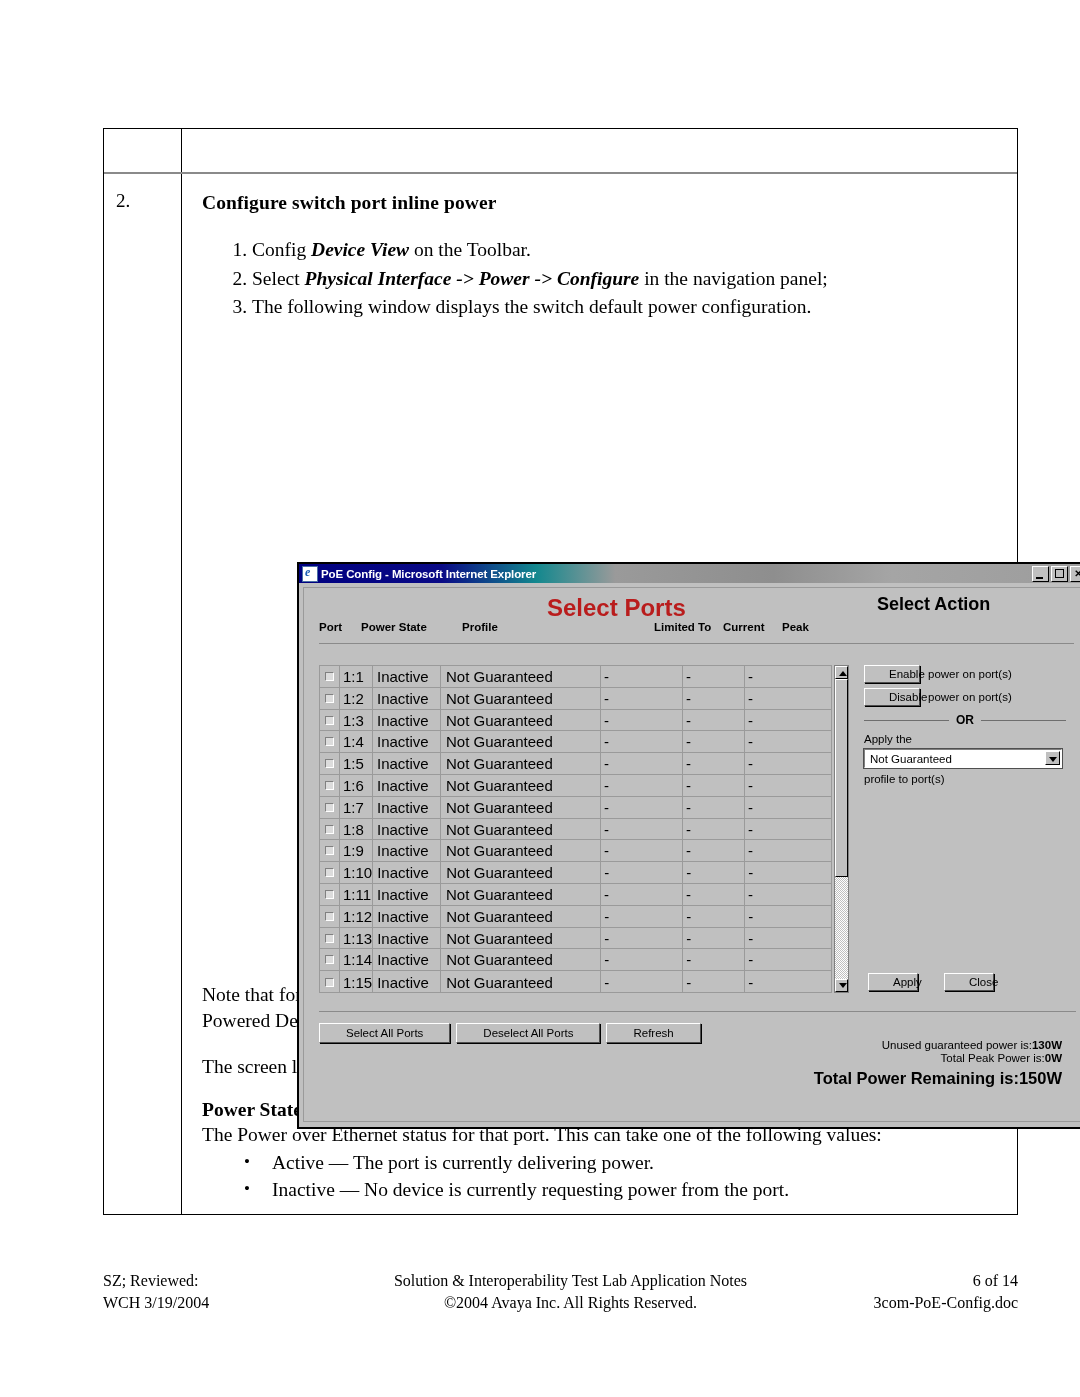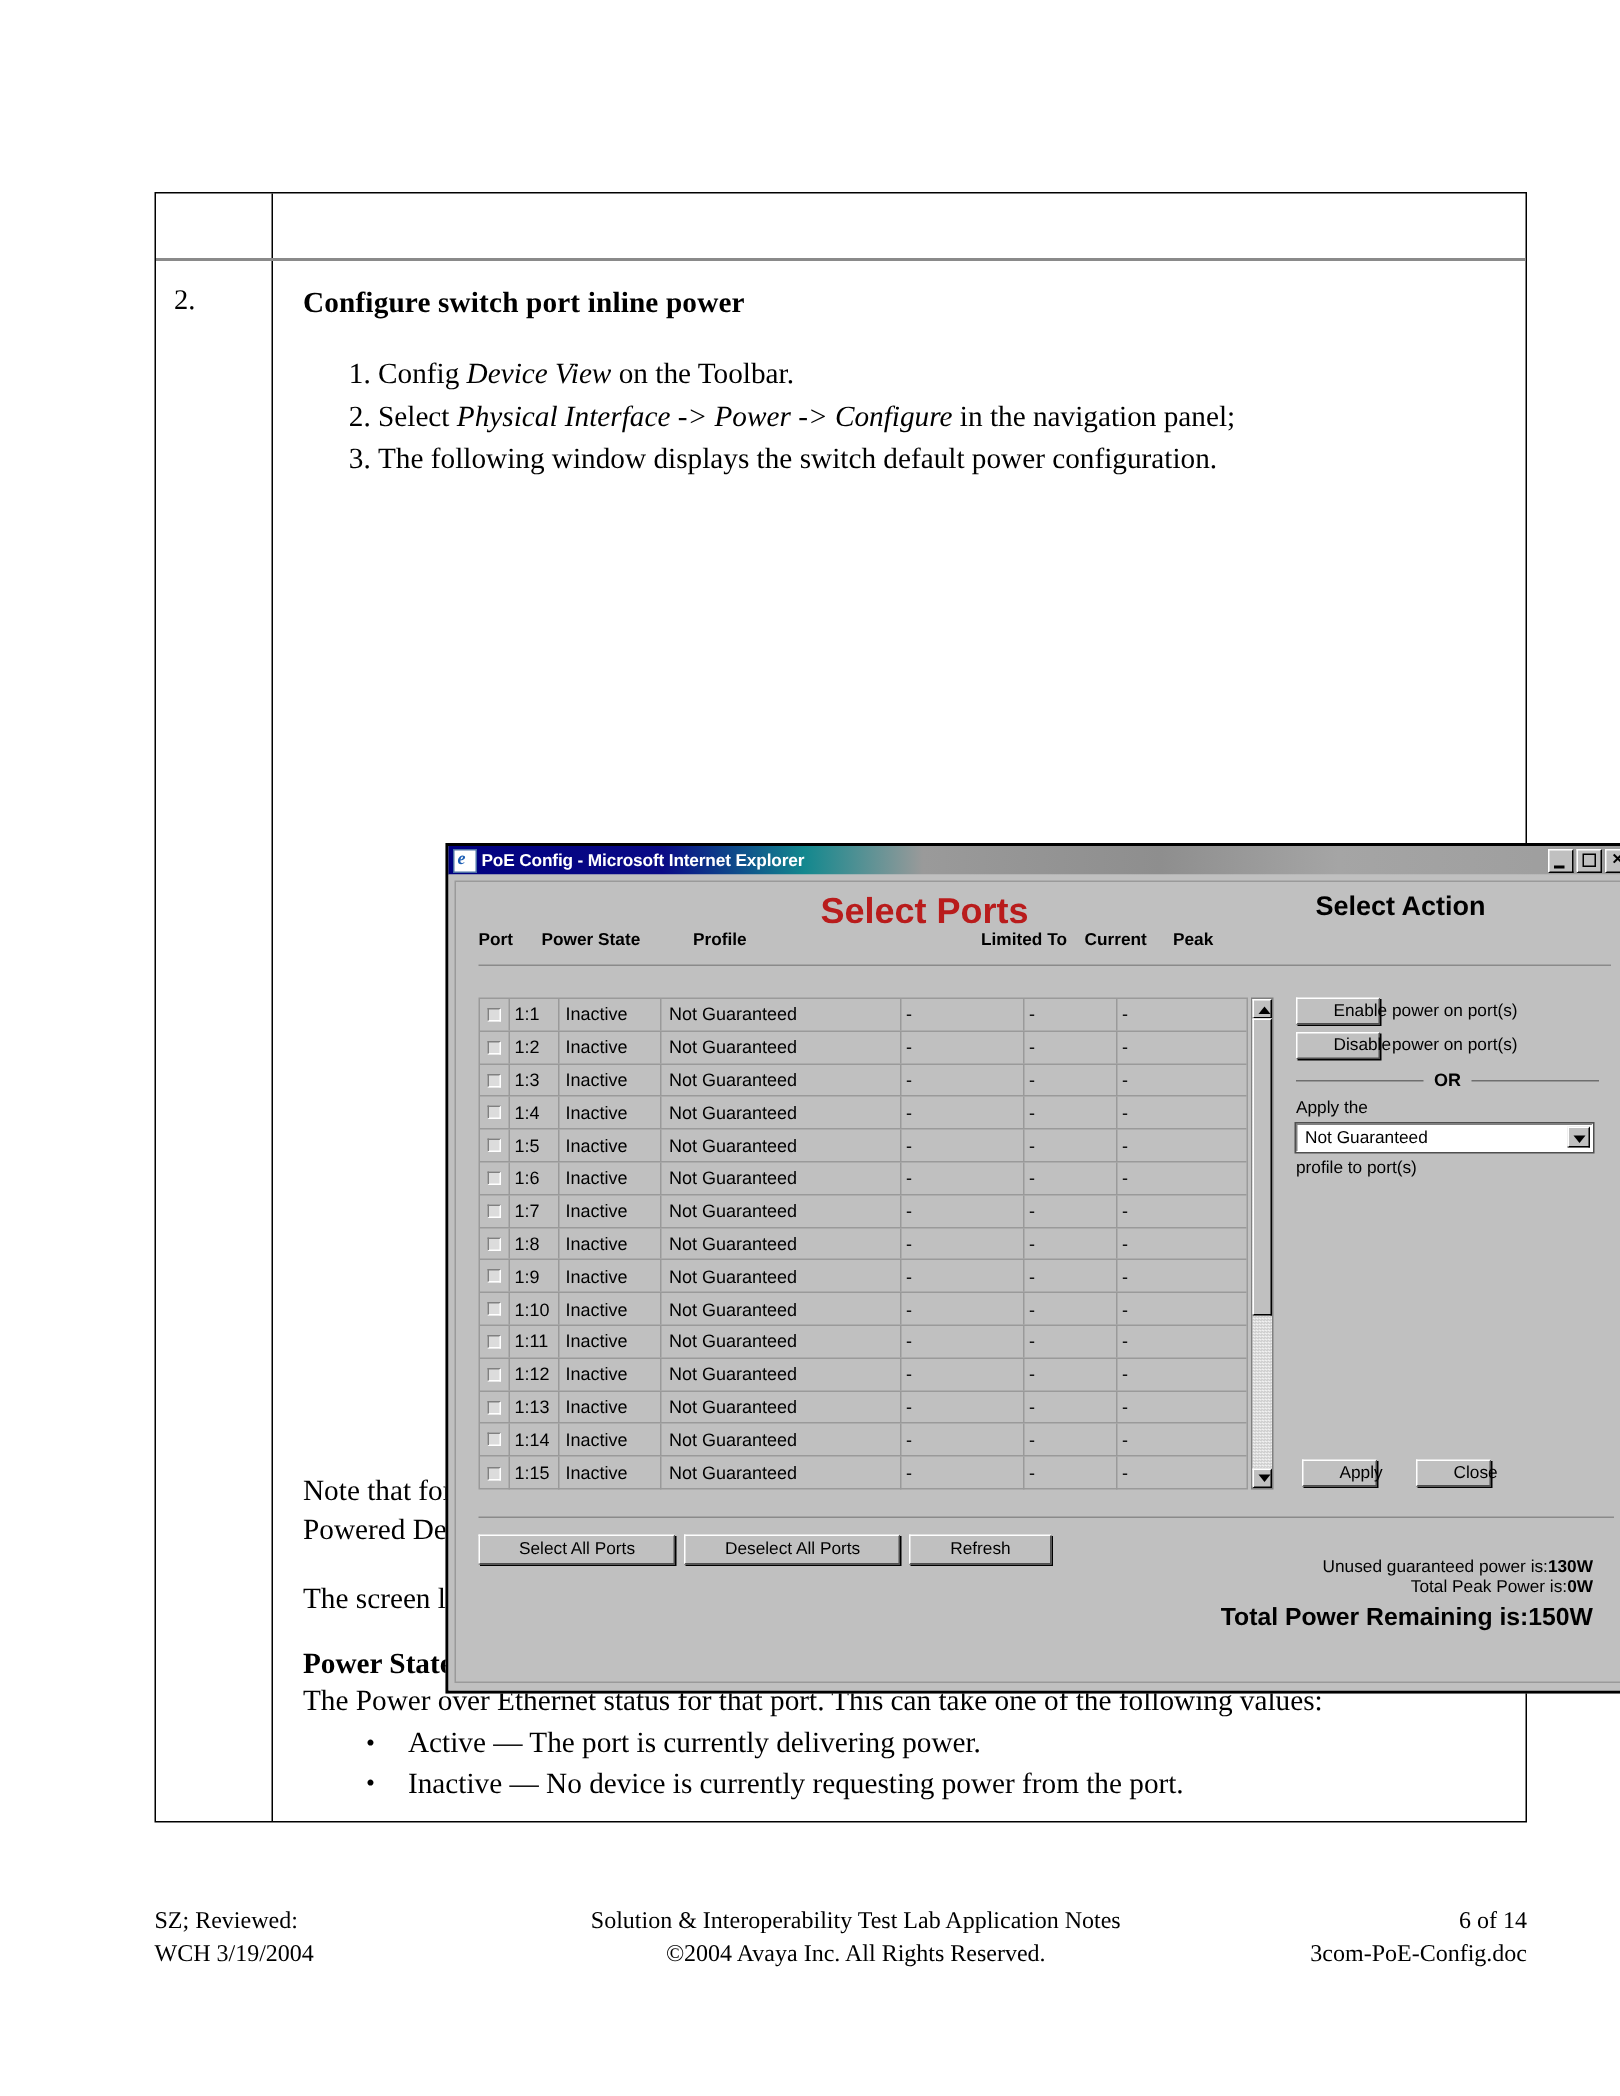--- a/index.html
+++ b/index.html
@@ -65,21 +65,21 @@
     margin: 6px 0 22px 0;
     letter-spacing: .1px;
   }
   ol.steps {
     margin: 0 0 0 22px;
     padding: 0 0 0 28px;
     font-size: 19.5px;
     line-height: 1.42;
   }
   ol.steps li { margin-bottom: 1px; }
-  ol.steps li i { font-weight: normal; font-style: italic; }
+  ol.steps li i { font-weight: bold; font-style: italic; }
 
   
   .browser {
     position: absolute;
     left: 95px;
     top: 240px;
     width: 795px;
     height: 567px;
     background: #c0c0c0;
     border: 2px solid #000;
@@ -214,21 +214,21 @@
     border: 1px solid #9a9a9a;
     box-sizing: border-box;
     background: #c0c0c0;
   }
   .prow {
     display: flex;
     height: 21.8px;
     border-bottom: 1px solid #9a9a9a;
     box-sizing: border-box;
     align-items: center;
-    font-size: 12px;
+    font-size: 15px;
   }
   .prow:last-child { border-bottom: none; }
   .pc { box-sizing: border-box; height: 100%; display: flex; align-items: center; }
   .pc-chk   { flex: 0 0 20px; justify-content: center; border-right: 1px solid #9a9a9a; }
   .pc-port  { flex: 0 0 33px; padding-left: 3px; border-right: 1px solid #9a9a9a; }
   .pc-state { flex: 0 0 68px; padding-left: 4px; border-right: 1px solid #9a9a9a; }
   .pc-prof  { flex: 0 0 160px; padding-left: 5px; border-right: 1px solid #9a9a9a; }
   .pc-lim   { flex: 0 0 82px; padding-left: 3px; border-right: 1px solid #9a9a9a; }
   .pc-cur   { flex: 0 0 62px; padding-left: 3px; border-right: 1px solid #9a9a9a; }
   .pc-peak  { flex: 1 1 auto; padding-left: 3px; }

